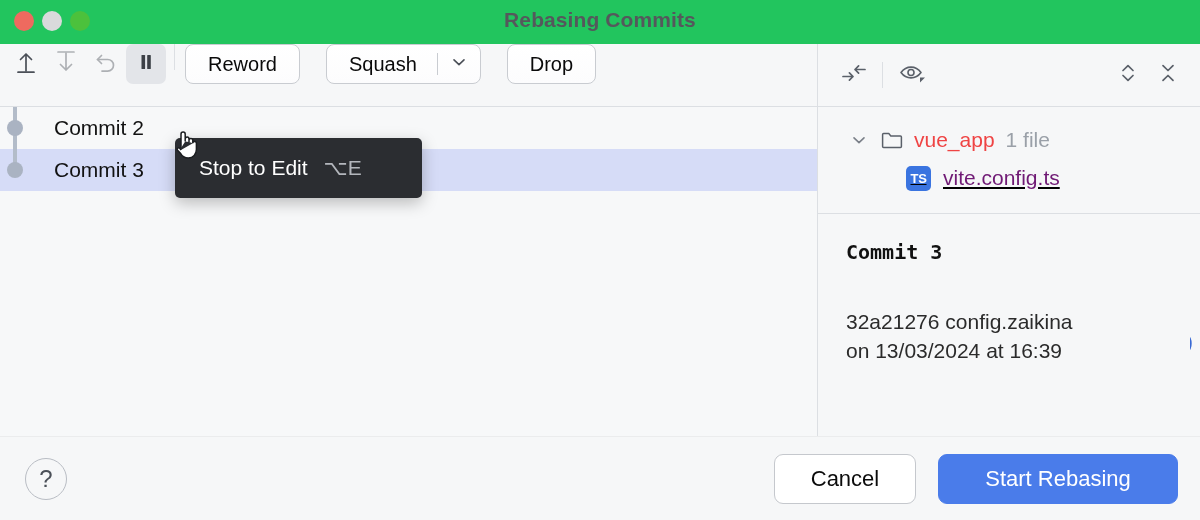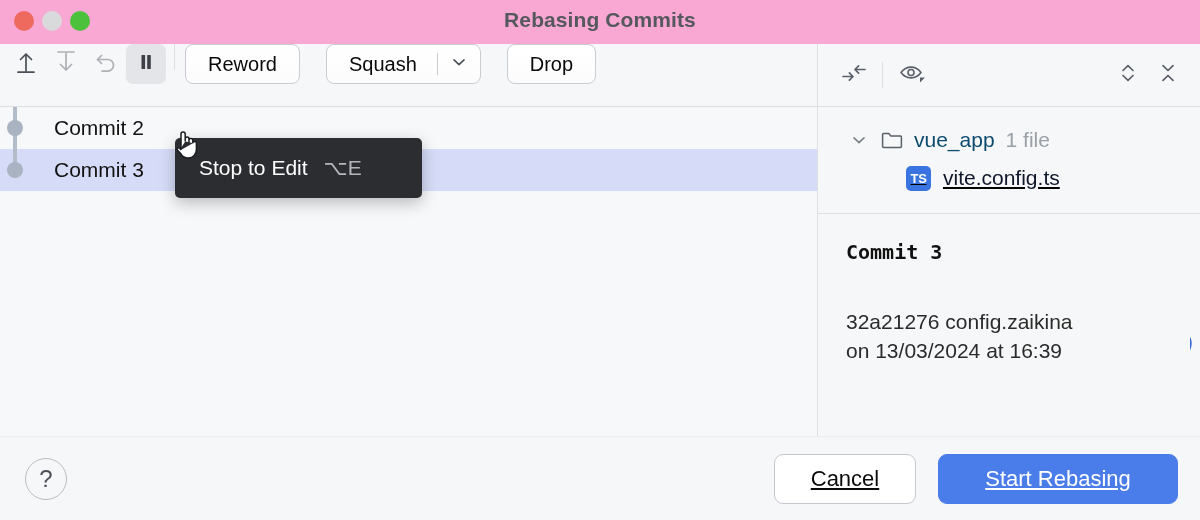--- a/index.html
+++ b/index.html
@@ -22,21 +22,21 @@
     background: #f6f7f8;
     display: flex;
     flex-direction: column;
   }
 
   
   .titlebar {
     position: relative;
     height: 44px;
     flex: 0 0 44px;
-    background: #f9a8d4;
+    background: #22c55e;
   }
   .traffic {
     position: absolute;
     left: 14px;
     top: 11px;
     display: flex;
     gap: 8px;
     align-items: center;
   }
   .light {
@@ -228,21 +228,21 @@
     align-items: center;
     justify-content: center;
   }
   .folder-icon {
     margin: 0 10px 0 8px;
     display: flex;
     align-items: center;
   }
   .tree-name {
     font-size: 21px;
-    color: #0c4a6e;
+    color: #ef4444;
   }
   .tree-count {
     font-size: 21px;
     color: #9aa0a8;
     margin-left: 11px;
     text-align: center;
   }
   .ts-badge {
     width: 25px;
     height: 25px;
@@ -252,21 +252,21 @@
     font-size: 13px;
     font-weight: bold;
     display: flex;
     align-items: center;
     justify-content: center;
     margin-right: 12px;
     letter-spacing: -0.3px;
   }
   .file-name {
     font-size: 21px;
-    color: #0f172a;
+    color: #701a75;
   }
 
   
   .details {
     flex: 1 1 auto;
     padding: 26px 0 0 28px;
     position: relative;
     overflow: hidden;
   }
   .details-subject {
@@ -326,21 +326,20 @@
   .btn {
     height: 50px;
     border-radius: 9px;
     display: flex;
     align-items: center;
     justify-content: center;
     font-size: 22px;
     box-sizing: border-box;
     padding: 0 20px;
     white-space: nowrap;
-    text-decoration: underline;
   }
   .btn.secondary {
     background: #ffffff;
     border: 1px solid #c5c8cd;
     color: #0b0b0b;
     min-width: 142px;
     margin-right: 22px;
   }
   .btn.primary {
     background: #4a7cea;

